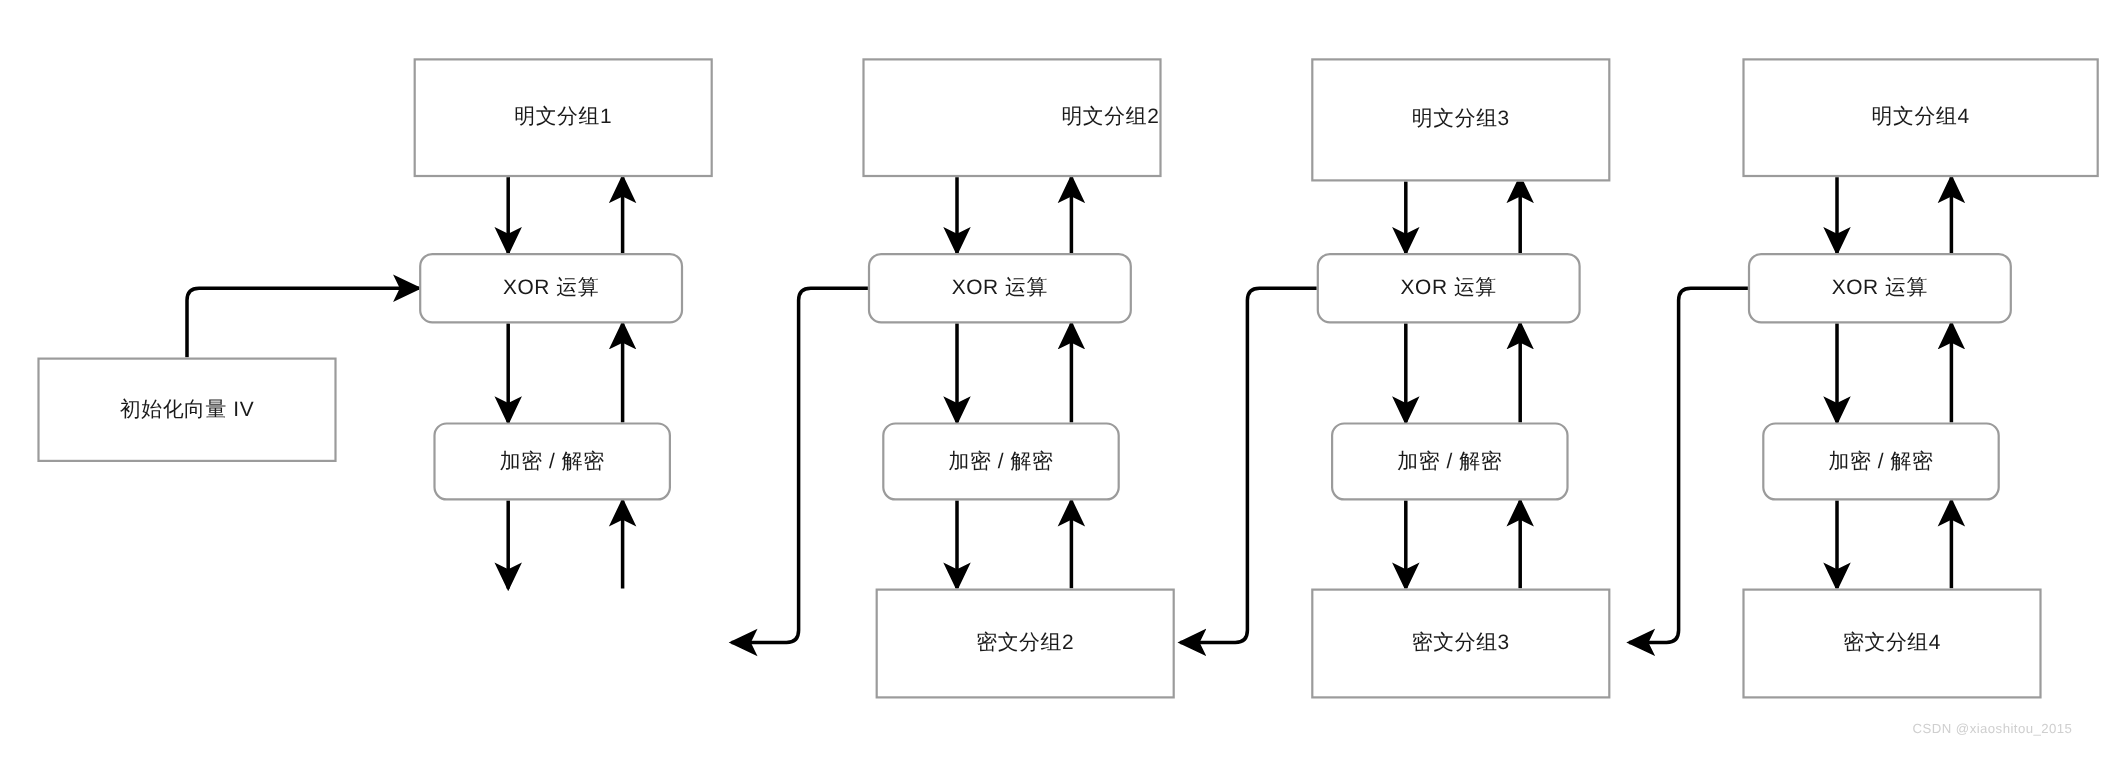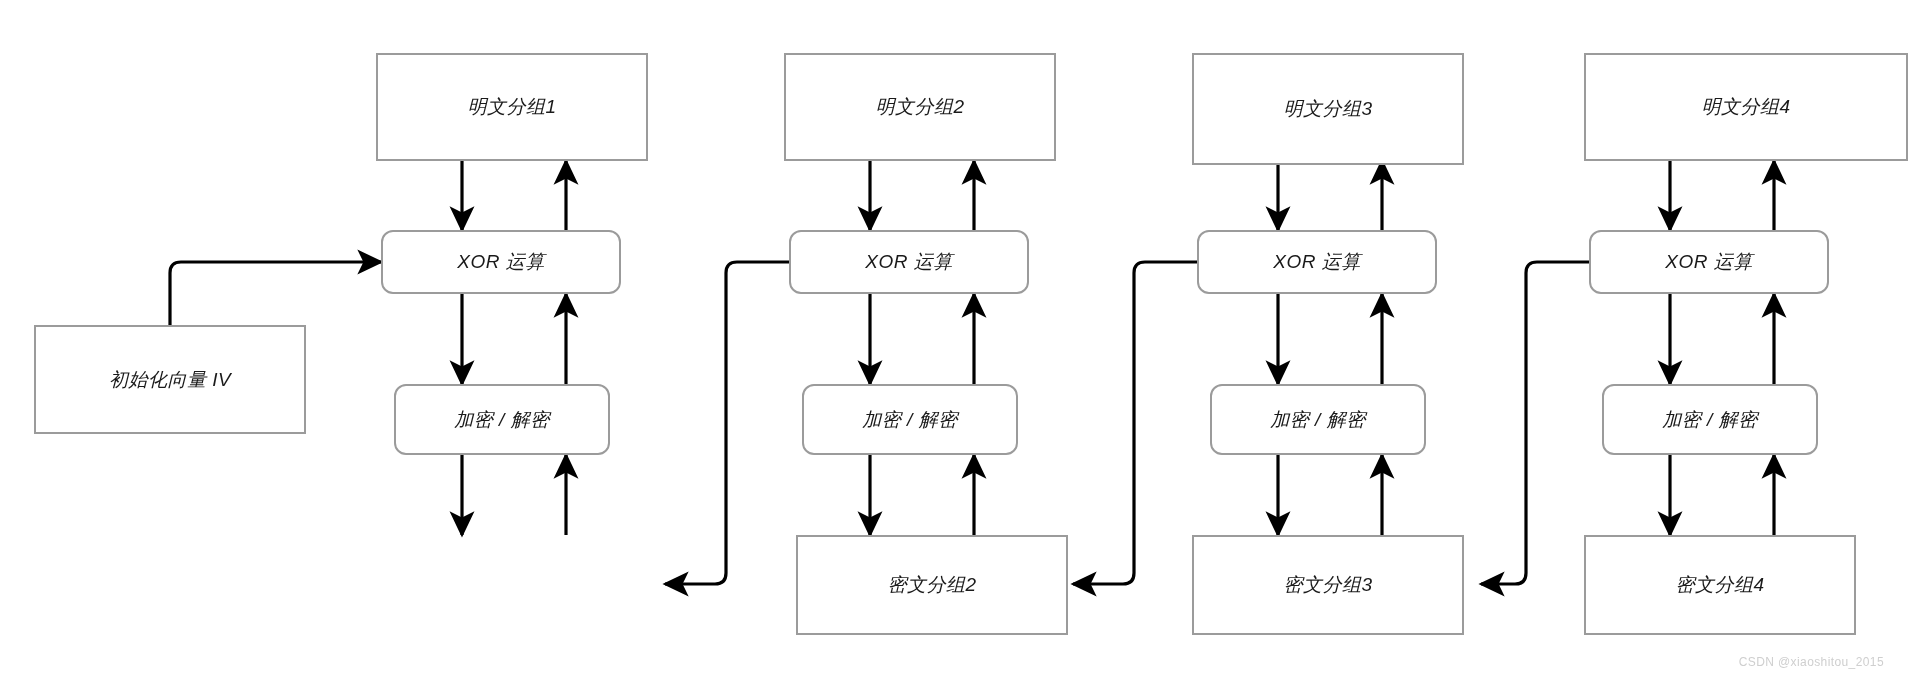--- a/index.html
+++ b/index.html
@@ -31,21 +31,20 @@
     letter-spacing: 0.5px;
     text-align: center;
     user-select: none;
   }
   .node.rounded {
     border-radius: 12px;
   }
   .node-label {
     display: block;
     white-space: nowrap;
-    font-style: italic;
   }
   svg.wires {
     position: absolute;
     left: 0;
     top: 0;
     width: 1920px;
     height: 692px;
     overflow: visible;
     pointer-events: none;
   }
@@ -101,35 +100,35 @@
       <path d="M1774,535 L1774,455"></path>
 
       <path d="M170,325 L170,273 Q170,262 181,262 L381,262"></path>
 
       <path d="M789,262 L737,262 Q726,262 726,273 L726,573 Q726,584 715,584 L665,584"></path>
       <path d="M1197,262 L1145,262 Q1134,262 1134,273 L1134,573 Q1134,584 1123,584 L1073,584"></path>
       <path d="M1589,262 L1537,262 Q1526,262 1526,273 L1526,573 Q1526,584 1515,584 L1481,584"></path>
     </g>
   </svg>
 
-  <div class="node" style="left:34px; top:325px; width:272px; height:109px;">
+  <div class="node" style="left:34px; top:325px; width:272px; height:95px;">
     <span class="node-label">初始化向量 IV</span>
   </div>
 
   <div class="node" style="left:376px; top:53px; width:272px; height:108px;">
     <span class="node-label">明文分组1</span>
   </div>
   <div class="node rounded" style="left:381px; top:230px; width:240px; height:64px;">
     <span class="node-label">XOR 运算</span>
   </div>
   <div class="node rounded" style="left:394px; top:384px; width:216px; height:71px;">
     <span class="node-label">加密 / 解密</span>
   </div>
 
-  <div class="node" style="left:784px; top:53px; width:272px; height:108px;">
+  <div class="node" style="left:784px; top:53px; width:272px; height:108px;justify-content:flex-end;">
     <span class="node-label">明文分组2</span>
   </div>
   <div class="node rounded" style="left:789px; top:230px; width:240px; height:64px;">
     <span class="node-label">XOR 运算</span>
   </div>
   <div class="node rounded" style="left:802px; top:384px; width:216px; height:71px;">
     <span class="node-label">加密 / 解密</span>
   </div>
   <div class="node" style="left:784px; top:535px; width:272px; height:100px;margin-left:12px;">
     <span class="node-label">密文分组2</span>

